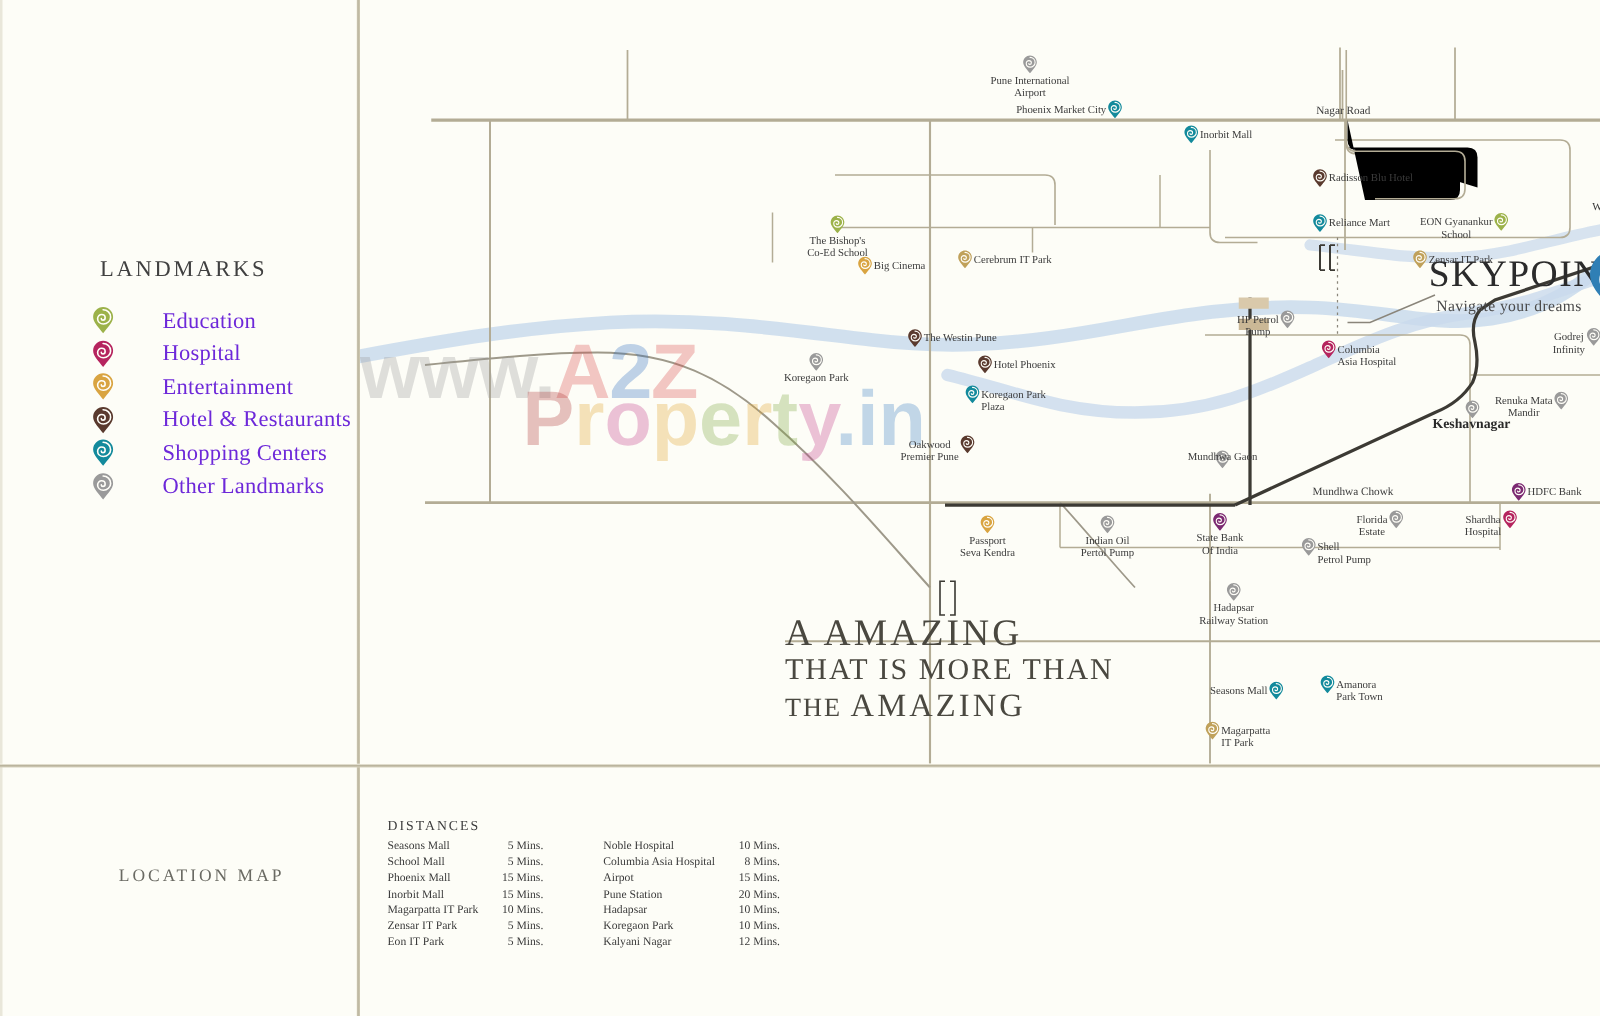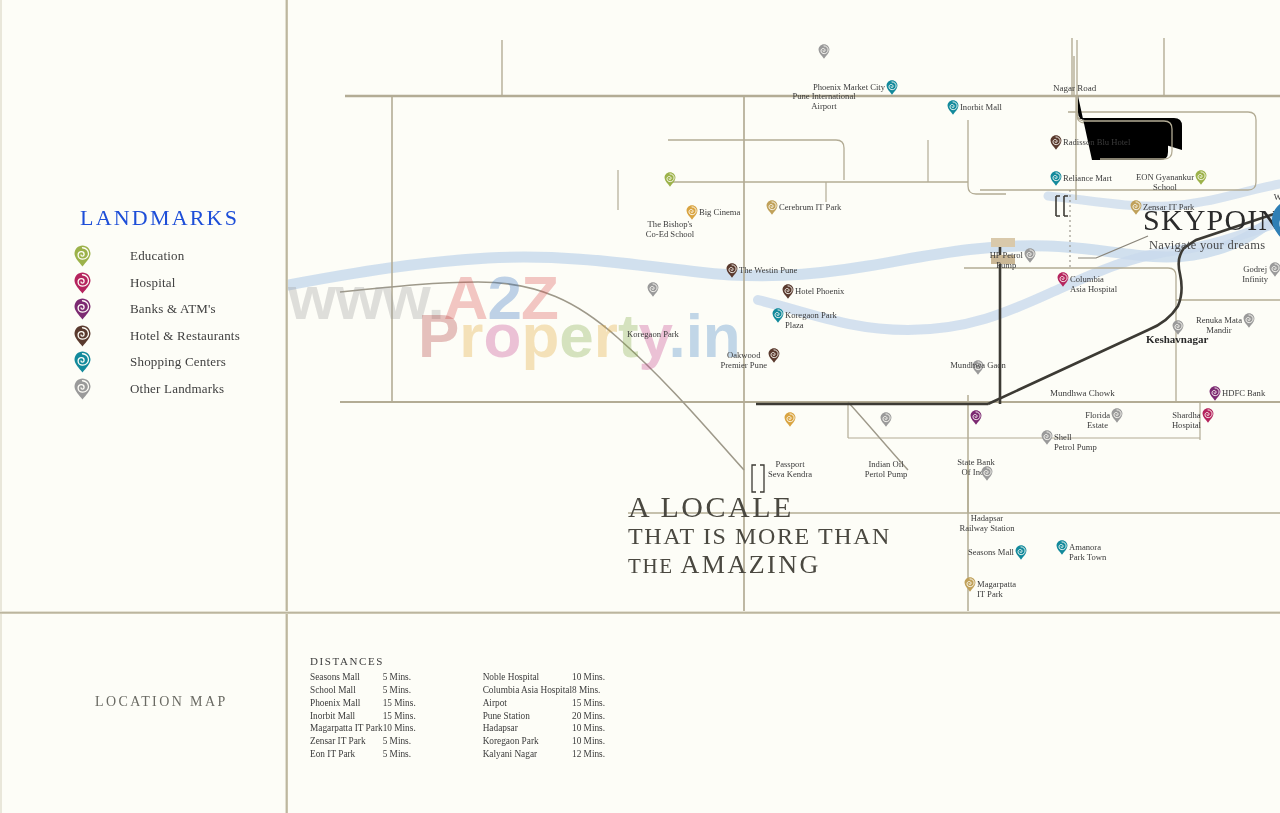--- a/index.html
+++ b/index.html
@@ -15,25 +15,25 @@
   
   .v-div{position:absolute;left:285px;top:0;width:3px;height:813px;
          background:linear-gradient(90deg,#fffef4 0%,#b9b39c 40%,#cfc9b2 100%);}
   .h-div{position:absolute;left:0;top:611px;width:1280px;height:3px;
          background:linear-gradient(180deg,#fffef4 0%,#b9b39c 45%,#d6d1bd 100%);}
   .edge-l{position:absolute;left:0;top:0;width:2px;height:813px;background:#e9e7da;}
 
   
   #legend-panel{position:absolute;left:0;top:0;width:285px;height:611px;}
   .legend-title{position:absolute;left:80px;top:205px;
-      font-size:22px;letter-spacing:2.2px;color:#1d4ed8;
+      font-size:18px;letter-spacing:2.2px;color:#404040;
       font-family:"Liberation Serif", serif;}
   .legend-list{position:absolute;left:74px;top:243px;width:210px;}
   .legend-row{position:relative;height:26.5px;display:flex;align-items:center;}
-  .legend-label{margin-left:39px;font-size:13px;color:#404040;letter-spacing:.2px;}
+  .legend-label{margin-left:39px;font-size:18px;color:#6d28d9;letter-spacing:.2px;}
   .pin{width:17px;height:22px;position:relative;flex:0 0 17px;}
 
   .location-map-label{position:absolute;left:95px;top:694px;
       font-size:14px;letter-spacing:2.4px;color:#6a6a63;}
 
   
   #map{position:absolute;left:288px;top:0;width:992px;height:611px;overflow:hidden;}
   #map-svg{position:absolute;left:0;top:0;}
 
   
@@ -46,21 +46,21 @@
 
   
   .poi{position:absolute;font-size:8.6px;color:#3b3b3b;line-height:1.18;white-space:nowrap;}
   .poi .pin{position:absolute;width:12px;height:15px;}
   .poi .txt{position:absolute;}
   .poi.rt .pin{left:0;top:0;}
   .poi.rt .txt{left:13px;top:2px;}
   .poi.lt .txt{right:13px;top:2px;text-align:center;}
   .poi.lt .pin{right:0;top:0;}
   .poi.bt .pin{left:50%;margin-left:-6px;top:0;}
-  .poi.bt .txt{left:50%;transform:translateX(-50%);top:15px;text-align:center;margin-top:32px;}
+  .poi.bt .txt{left:50%;transform:translateX(-50%);top:15px;text-align:center;}
   .poi.tp .pin{left:50%;margin-left:-6px;top:100%;}
   .poi.tp .txt{left:50%;transform:translateX(-50%);top:0;text-align:center;}
 
   .roadlabel{position:absolute;font-size:9px;color:#3b3b3b;white-space:nowrap;}
   .placelabel{position:absolute;font-size:11px;color:#2a2a2a;font-weight:bold;white-space:nowrap;}
 
   
   #skypoint{position:absolute;left:855px;top:205px;}
   .sky-name{font-family:"Liberation Serif", serif;font-size:30px;letter-spacing:1.2px;
       color:#2b2b2b;line-height:1;}
@@ -76,21 +76,21 @@
 
   
   #distances{position:absolute;left:310px;top:655px;}
   .dist-title{font-size:11px;letter-spacing:1.6px;color:#3d3d3d;margin-bottom:4px;}
   .dist-cols{display:flex;gap:48px;}
   .dist-col{display:table;border-collapse:collapse;}
   .dist-row{display:table-row;}
   .dist-row>div{display:table-cell;font-size:9.3px;color:#3b3b3b;
       padding:0.55px 0;line-height:1.28;}
   .dist-name{padding-right:8px;white-space:nowrap;}
-  .dist-val{text-align:left;white-space:nowrap;min-width:52px;}
+  .dist-val{text-align:right;white-space:nowrap;min-width:52px;}
 </style>
 </head>
 <body>
 
 <div id="root">
 
   <div class="edge-l"></div>
   <div class="v-div"></div>
   <div class="h-div"></div>
 
@@ -106,24 +106,24 @@
         </div>
         <div class="legend-row">
           <span class="pin"><svg viewBox="0 0 34 44" width="17" height="22">
               <path d="M17,1 C25.8,1 33,8.2 33,17 C33,25.6 24,34 17,43 C10,34 1,25.6 1,17 C1,8.2 8.2,1 17,1 Z" fill="#b5245e"></path>
               <path d="M17,5.5 C23.8,5.5 29,10.7 29,17.4 C29,23.6 23.4,28.4 17.4,28.4 C12.2,28.4 8.2,24.8 8.2,20 C8.2,16 11,13.2 14.6,13.2 C17.8,13.2 20.2,15.4 20.2,18.3 C20.2,20.5 18.6,22.1 16.7,22.1 C15.2,22.1 14.1,21.1 14.1,19.8" fill="none" stroke="#fffef8" stroke-width="2.6" stroke-linecap="round"></path>
             </svg></span>
           <span class="legend-label">Hospital</span>
         </div>
         <div class="legend-row">
           <span class="pin"><svg viewBox="0 0 34 44" width="17" height="22">
-              <path d="M17,1 C25.8,1 33,8.2 33,17 C33,25.6 24,34 17,43 C10,34 1,25.6 1,17 C1,8.2 8.2,1 17,1 Z" fill="#7c2a72"></path>
-              <path d="M17,5.5 C23.8,5.5 29,10.7 29,17.4 C29,23.6 23.4,28.4 17.4,28.4 C12.2,28.4 8.2,24.8 8.2,20 C8.2,16 11,13.2 14.6,13.2 C17.8,13.2 20.2,15.4 20.2,18.3 C20.2,20.5 18.6,22.1 16.7,22.1 C15.2,22.1 14.1,21.1 14.1,19.8" fill="none" stroke="#fffef8" stroke-width="2.6" stroke-linecap="round"></path>
-            </svg></span>
-          <span class="legend-label">Banks &amp; ATM's</span>
+              <path d="M17,1 C25.8,1 33,8.2 33,17 C33,25.6 24,34 17,43 C10,34 1,25.6 1,17 C1,8.2 8.2,1 17,1 Z" fill="#d9a441"></path>
+              <path d="M17,5.5 C23.8,5.5 29,10.7 29,17.4 C29,23.6 23.4,28.4 17.4,28.4 C12.2,28.4 8.2,24.8 8.2,20 C8.2,16 11,13.2 14.6,13.2 C17.8,13.2 20.2,15.4 20.2,18.3 C20.2,20.5 18.6,22.1 16.7,22.1 C15.2,22.1 14.1,21.1 14.1,19.8" fill="none" stroke="#fffef8" stroke-width="2.6" stroke-linecap="round"></path>
+            </svg></span>
+          <span class="legend-label">Entertainment</span>
         </div>
         <div class="legend-row">
           <span class="pin"><svg viewBox="0 0 34 44" width="17" height="22">
               <path d="M17,1 C25.8,1 33,8.2 33,17 C33,25.6 24,34 17,43 C10,34 1,25.6 1,17 C1,8.2 8.2,1 17,1 Z" fill="#5a3a2e"></path>
               <path d="M17,5.5 C23.8,5.5 29,10.7 29,17.4 C29,23.6 23.4,28.4 17.4,28.4 C12.2,28.4 8.2,24.8 8.2,20 C8.2,16 11,13.2 14.6,13.2 C17.8,13.2 20.2,15.4 20.2,18.3 C20.2,20.5 18.6,22.1 16.7,22.1 C15.2,22.1 14.1,21.1 14.1,19.8" fill="none" stroke="#fffef8" stroke-width="2.6" stroke-linecap="round"></path>
             </svg></span>
           <span class="legend-label">Hotel &amp; Restaurants</span>
         </div>
         <div class="legend-row">
           <span class="pin"><svg viewBox="0 0 34 44" width="17" height="22">
@@ -524,21 +524,21 @@
       <div class="sky-tag">Navigate your dreams</div>
       <svg id="sky-pin" viewBox="0 0 42 52">
         <path d="M21,1 C32,1 41,10 41,21 C41,31 30,41 21,51 C12,41 1,31 1,21 C1,10 10,1 21,1 Z" fill="#2f7fb5"></path>
         <path d="M21,6 C29.5,6 36,12.5 36,21 C36,29 29,35 21.5,35 C15,35 10,30.5 10,24.5
                  C10,19.5 13.5,16 18,16 C22,16 25,18.8 25,22.4 C25,25.2 23,27.2 20.6,27.2
                  C18.7,27.2 17.4,26 17.4,24.4" fill="none" stroke="#ffffff" stroke-width="3.1" stroke-linecap="round"></path>
       </svg>
     </div>
 
     <div class="locale-block">
-      <div class="locale-1">A LOCALE</div>
+      <div class="locale-1">A AMAZING</div>
       <div class="locale-2">THAT IS MORE THAN</div>
       <div class="locale-3"><span>THE </span><b>AMAZING</b></div>
     </div>
   </div>
 
   <div id="distances">
     <div class="dist-title">DISTANCES</div>
     <div class="dist-cols">
       <div class="dist-col" id="dist-left">
           <div class="dist-row">

